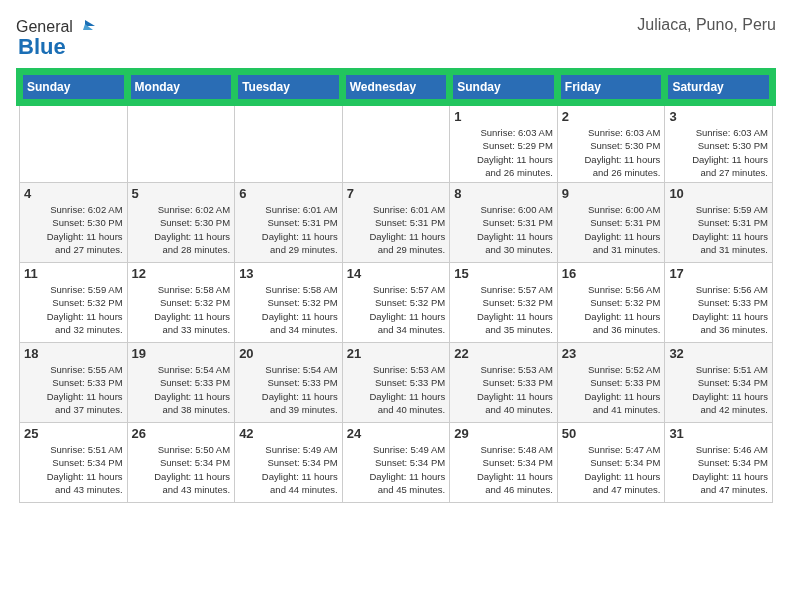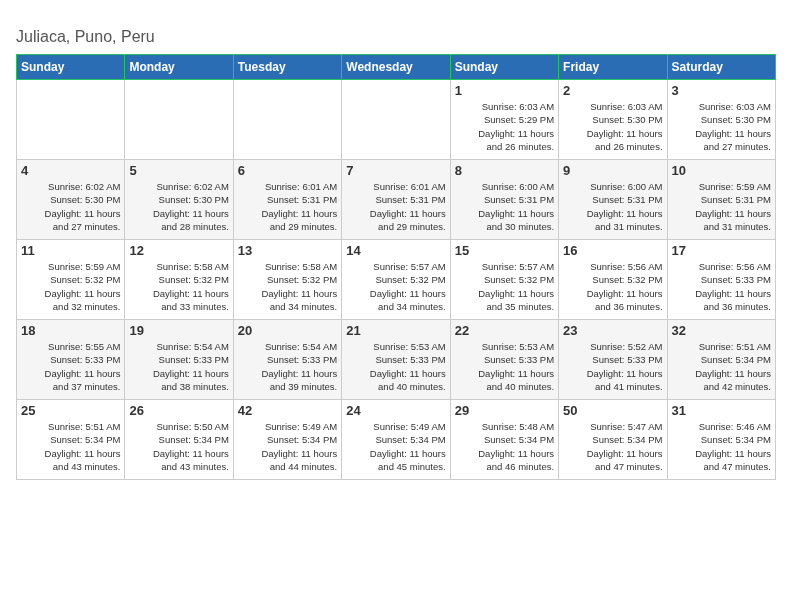--- a/index.html
+++ b/index.html
@@ -27,35 +27,34 @@
       text-align: right;
     }
     .month-year {
       font-size: 36px;
       color: #222;
       font-weight: normal;
     }
     .location {
       font-size: 16px;
       color: #555;
-      margin-top: 12px;
     }
     table {
       width: 100%;
       border-collapse: collapse;
       table-layout: fixed;
     }
     th {
       background-color: #2a6db5;
       color: #fff;
       font-size: 12px;
       font-weight: bold;
       padding: 5px 4px;
       text-align: left;
-      border: 1px solid #22c55e;
+      border: 7px solid #22c55e;
     }
     td {
       border: 1px solid #ccc;
       vertical-align: top;
       padding: 3px 4px;
       font-size: 10px;
       color: #333;
       height: 80px;
     }
     .day-number {
@@ -79,20 +78,30 @@
     }
     
     tr:first-child th {
       background-color: #2a6db5;
     }
   </style>
 </head>
 <body>
 
 <div class="header">
+  <div class="logo">
+    <div style="display:flex;align-items:center;">
+      <span class="logo-general">General</span>
+      <svg width="22" height="22" viewBox="0 0 22 22" style="margin-left:2px;">
+        <polygon points="10,4 20,10 10,10" fill="#1a6eb5"></polygon>
+        <polygon points="10,8 18,14 8,14" fill="#4a9fd4"></polygon>
+      </svg>
+    </div>
+    <span class="logo-blue" style="font-size:22px;font-weight:bold;color:#1a6eb5;margin-top:-4px;margin-left:2px;">Blue</span>
+  </div>
   <div class="title-area">
     <div class="location">Juliaca, Puno, Peru</div>
   </div>
 </div>
 
 <table>
   <thead>
     <tr>
     <th>Sunday</th>
         <th>Monday</th>

